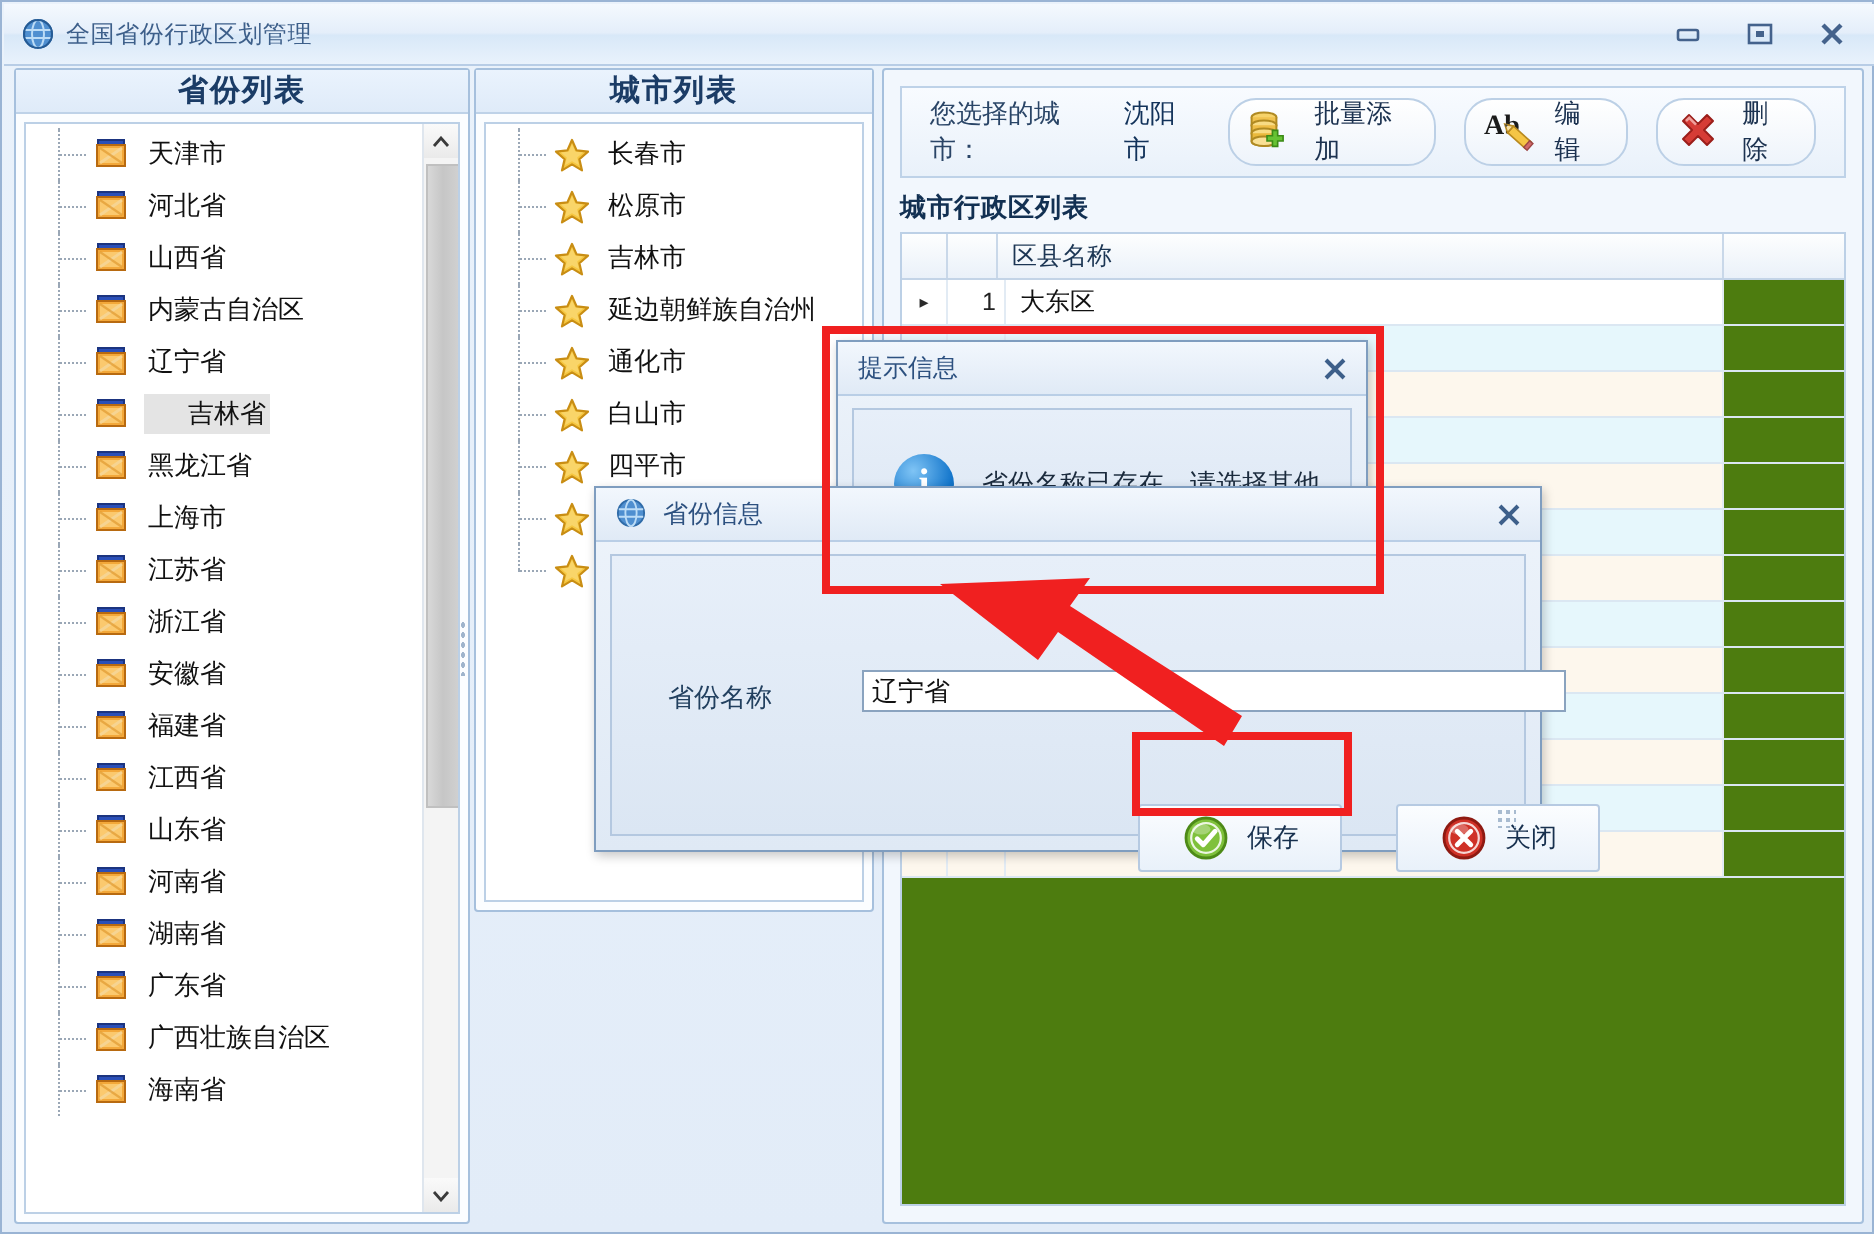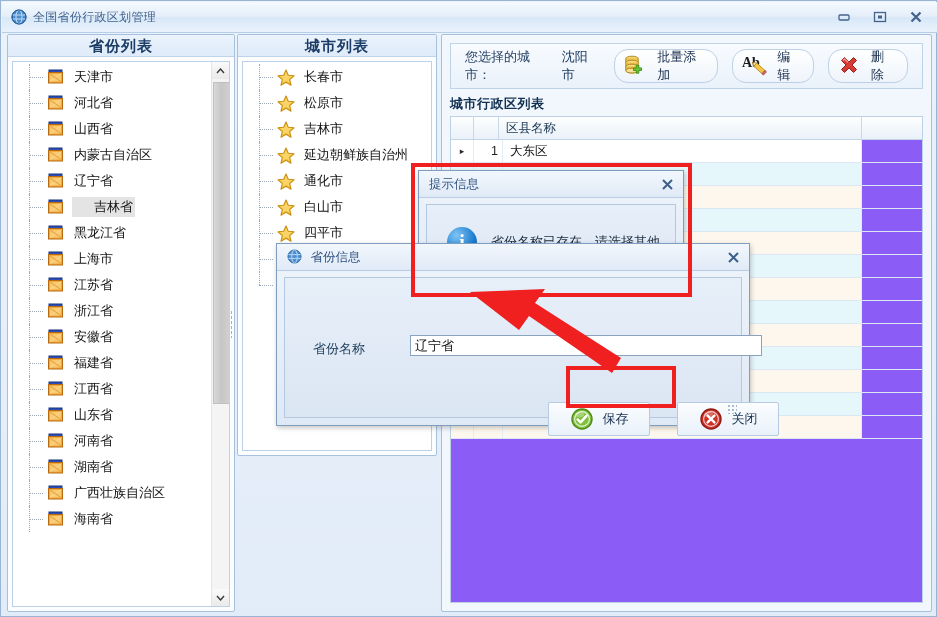--- a/index.html
+++ b/index.html
@@ -174,21 +174,21 @@
     left: 8px; top: 60px;
     font-size: 13px; font-weight: bold;
     color: #123052;
     letter-spacing: .5px;
   }
   .grid {
     position: absolute;
     left: 8px; top: 81px; right: 8px; bottom: 8px;
     box-sizing: border-box;
     border: 1px solid #bcd0e6;
-    background: #8b5cf6;
+    background: #4d7c0f;
     overflow: hidden;
   }
   .grid-header {
     display: flex;
     height: 22px;
     background: linear-gradient(to bottom,#fdfefe,#eaf1f9);
     border-bottom: 1px solid #c3d4e7;
     font-size: 12.5px;
     color: #1b3553;
   }
@@ -263,21 +263,21 @@
     box-sizing: border-box;
     border: 1px solid #6d7d8f;
     background: linear-gradient(to bottom,#f6f9fc,#e6edf5);
     outline: 1px dotted #7a8da0;
     outline-offset: -3px;
     font-size: 12px; color: #1a2733;
     display: flex; align-items: center; justify-content: center;
   }
 
   
-  #province-dialog { left: 276px; top: 243px; width: 474px; height: 183px; }
+  #province-dialog { left: 297px; top: 243px; width: 474px; height: 183px; }
   .fld-label {
     position: absolute; left: 28px; top: 62px;
     font-size: 13px; color: #22405f;
   }
   .fld-input {
     position: absolute; left: 125px; top: 57px;
     width: 352px; height: 21px;
     box-sizing: border-box;
     border: 1px solid #8aa3bf;
     background: #ffffff;
@@ -589,20 +589,34 @@
               <span class="dots"></span>
               <span class="ico">
                 <svg class="ico-svg" width="18" height="16" viewBox="0 0 18 16">
                   <rect x="2" y="1" width="13" height="3" fill="#2a4fb8" stroke="#1b3480"></rect>
                   <rect x="1.5" y="3.5" width="14" height="10.5" fill="#f3a83a" stroke="#b86a10"></rect>
                   <rect x="3" y="5" width="11" height="7.5" fill="#fbc96e"></rect>
                   <path d="M3 12.5 L14 5" stroke="#f5d79b" stroke-width="1.4" fill="none" opacity=".8"></path>
                   <path d="M14 12.5 L3 5" stroke="#e09a30" stroke-width="1.1" fill="none" opacity=".7"></path>
                 </svg>
               </span>
+              <span class="lbl">广东省</span>
+            </div>
+            <div class="tnode">
+              <span class="vline"></span>
+              <span class="dots"></span>
+              <span class="ico">
+                <svg class="ico-svg" width="18" height="16" viewBox="0 0 18 16">
+                  <rect x="2" y="1" width="13" height="3" fill="#2a4fb8" stroke="#1b3480"></rect>
+                  <rect x="1.5" y="3.5" width="14" height="10.5" fill="#f3a83a" stroke="#b86a10"></rect>
+                  <rect x="3" y="5" width="11" height="7.5" fill="#fbc96e"></rect>
+                  <path d="M3 12.5 L14 5" stroke="#f5d79b" stroke-width="1.4" fill="none" opacity=".8"></path>
+                  <path d="M14 12.5 L3 5" stroke="#e09a30" stroke-width="1.1" fill="none" opacity=".7"></path>
+                </svg>
+              </span>
               <span class="lbl">广西壮族自治区</span>
             </div>
             <div class="tnode">
               <span class="vline"></span>
               <span class="dots"></span>
               <span class="ico">
                 <svg class="ico-svg" width="18" height="16" viewBox="0 0 18 16">
                   <rect x="2" y="1" width="13" height="3" fill="#2a4fb8" stroke="#1b3480"></rect>
                   <rect x="1.5" y="3.5" width="14" height="10.5" fill="#f3a83a" stroke="#b86a10"></rect>
                   <rect x="3" y="5" width="11" height="7.5" fill="#fbc96e"></rect>

